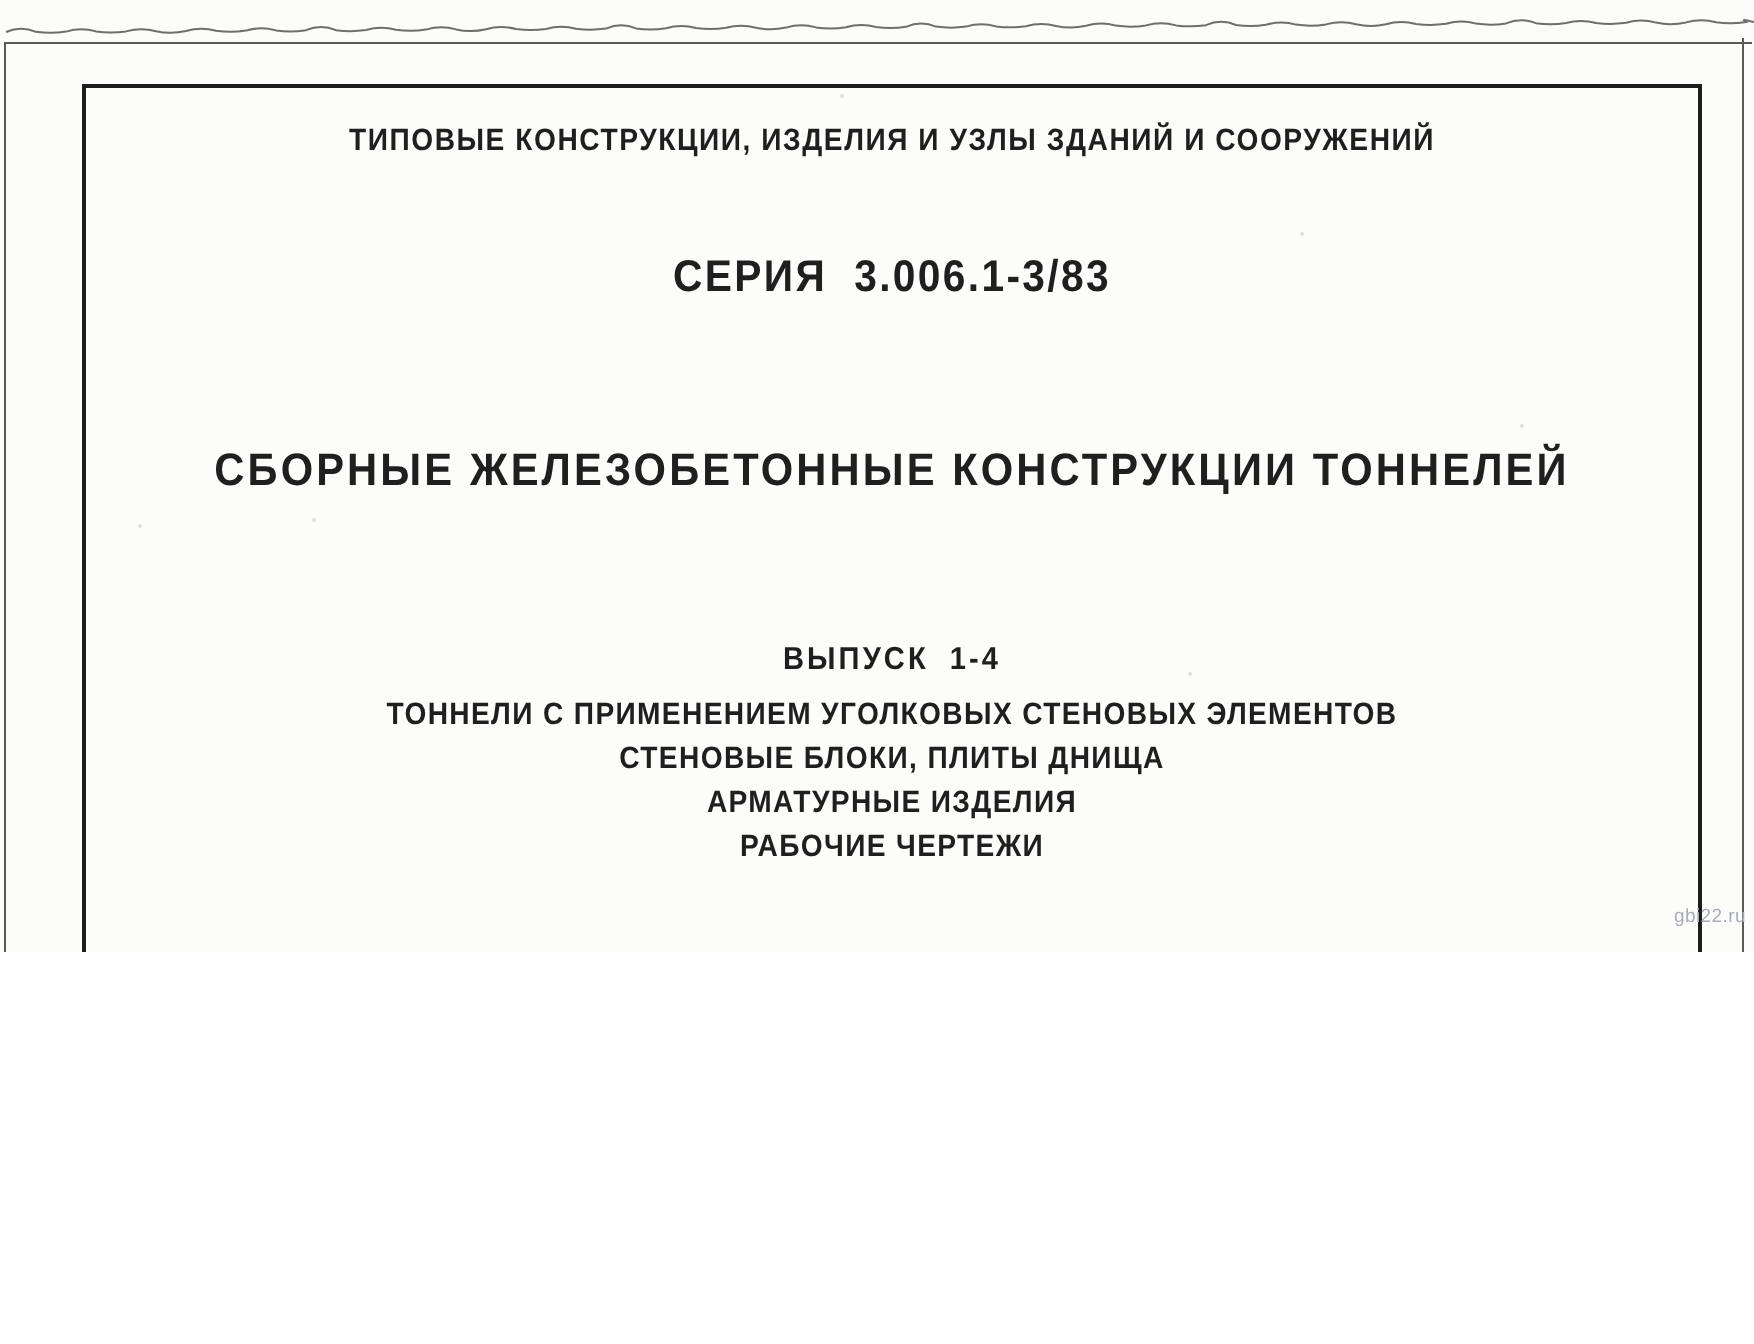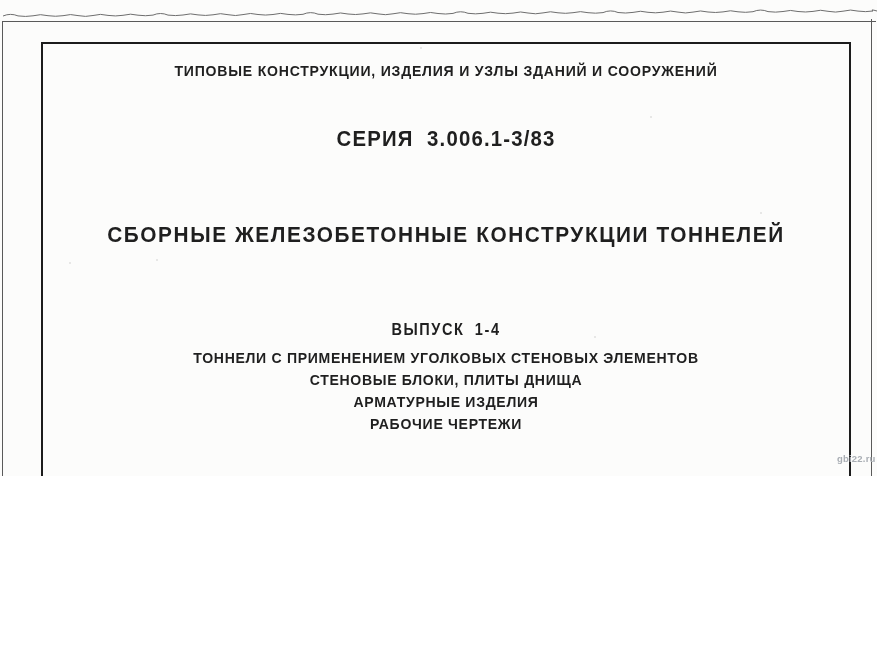--- a/index.html
+++ b/index.html
@@ -68,21 +68,21 @@
     letter-spacing: 1.5px;
     padding-bottom: 4px;
     border-bottom: 1.5px solid #2a2a2a;
     white-space: nowrap;
   }
 
   #watermark {
     position: absolute;
     left: 837px; top: 453px;
     font-size: 9.5px;
-    font-weight: 700;
+    font-weight: 400;
     color: #a9aeb4;
     letter-spacing: 0.2px;
     white-space: nowrap;
   }
 
   
   #torn-edges { position: absolute; left: 0; top: 0; width: 877px; height: 672px; pointer-events: none; }
   .speck { position: absolute; width: 2px; height: 2px; background: #a8a8a8; opacity: 0.35; border-radius: 50%; }
 </style>
 </head>

